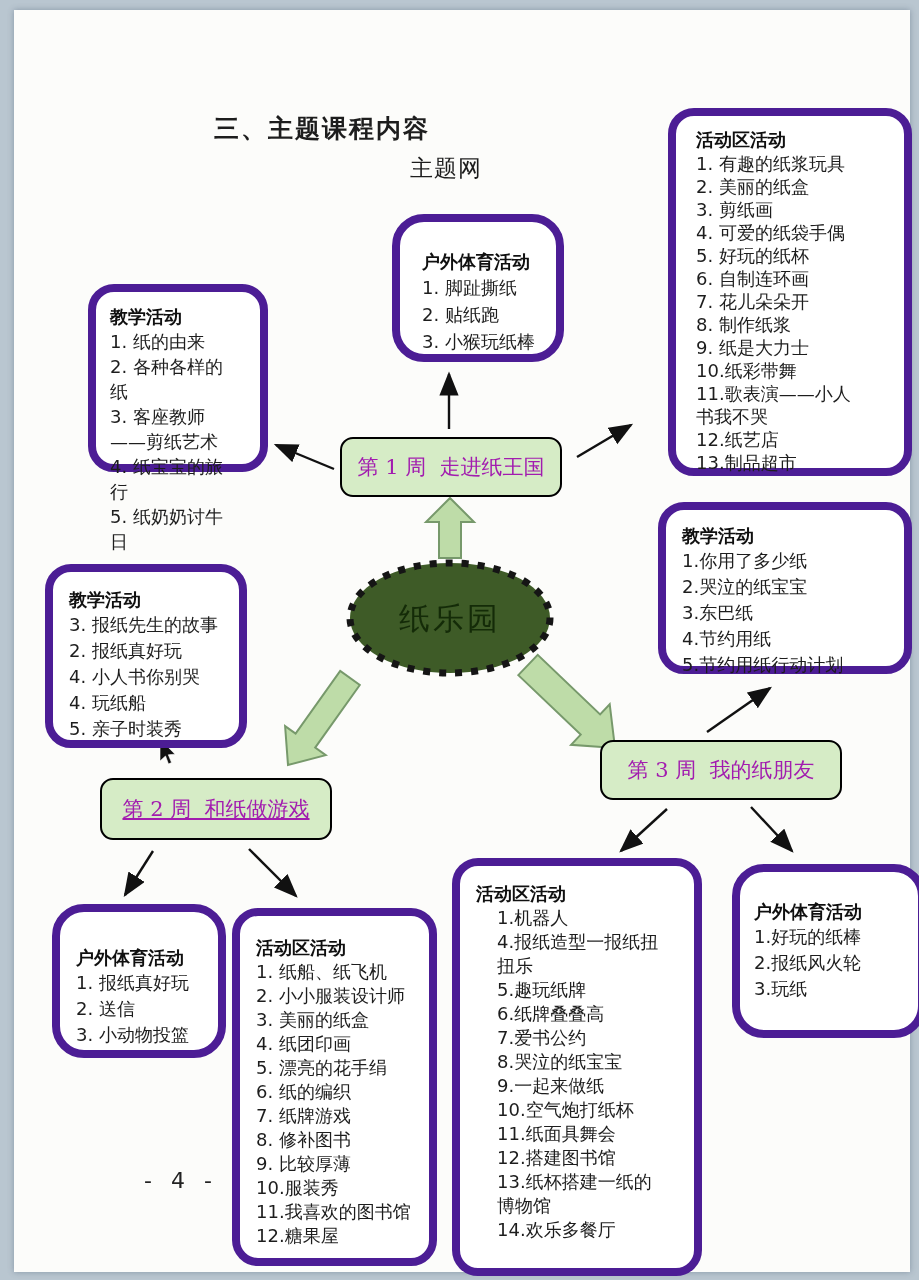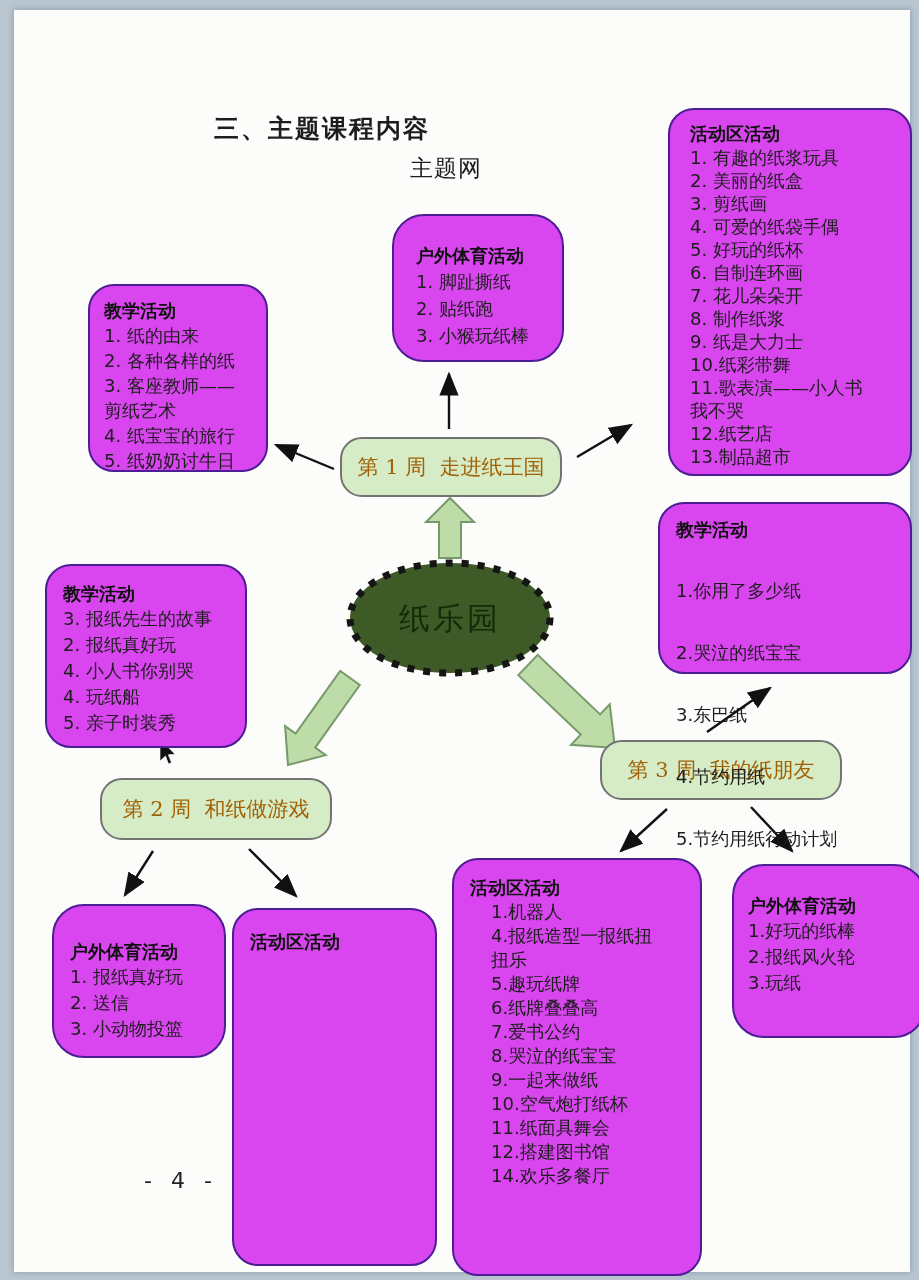--- a/index.html
+++ b/index.html
@@ -20,55 +20,55 @@
   .doc-subtitle{
     left:410px;top:153px;font-size:23px;color:#1d1d1d;letter-spacing:1px;font-weight:500;
   }
   .page-number{
     left:126px;top:1168px;width:110px;text-align:center;
     font-size:22px;color:#222;letter-spacing:6px;
   }
   svg.overlay{position:absolute;left:0;top:0;z-index:1;}
   .node{
     position:absolute;z-index:2;box-sizing:border-box;
-    background:#d946ef;border:2px solid #4c1d95;color:#1d1d1d;
+    background:#ffffff;border:8px solid #4c1d95;color:#1d1d1d;
   }
   .node .title{font-weight:700;font-size:18px;line-height:24px;color:#101010;}
   .node .li{font-size:18px;}
   .r26{border-radius:26px;}
   .r44{border-radius:32px;margin-left:24px;}
   
   .top-right   {left:668px;top:108px;width:244px;height:368px;padding:12px 42px 0 20px;}
   .top-right   .li{line-height:23px;}
   .top-center  {left:368px;top:214px;width:172px;height:148px;padding:28px 10px 0 22px;}
   .top-center  .li{line-height:27px;}
   .left-top    {left:88px; top:284px;width:180px;height:188px;padding:13px 22px 0 14px;}
   .left-top    .li{line-height:25px;}
   .left-mid    {left:45px; top:564px;width:202px;height:184px;padding:16px 14px 0 16px;}
   .left-mid    .li{line-height:26px;}
   .right-mid   {left:658px;top:502px;width:254px;height:172px;padding:14px 16px 0 16px;}
-  .right-mid   .li{line-height:26px;margin-top:36px;}
+  .right-mid   .li{line-height:26px;}
   .bottom-left {left:28px; top:904px;width:174px;height:154px;padding:34px 10px 0 16px;}
   .bottom-left .li{line-height:26px;}
   .bottom-mid-left {left:232px;top:908px;width:205px;height:358px;padding:20px 12px 0 16px;}
   .bottom-mid-left .li{line-height:24px;}
   .bottom-mid-right{left:452px;top:858px;width:250px;height:418px;padding:16px 30px 0 16px;}
   .bottom-mid-right .li{line-height:24px;margin-left:21px;}
   .bottom-right{left:708px;top:864px;width:194px;height:174px;padding:28px 8px 0 14px;}
   .bottom-right .li{line-height:26px;}
   
   .week{
     position:absolute;z-index:2;box-sizing:border-box;
-    background:#d6ecc6;border:2px solid #737373;border-radius:22px;
+    background:#d6ecc6;border:2px solid #000000;border-radius:13px;
     display:flex;align-items:center;justify-content:center;
-    font-family:"DejaVu Serif",serif;font-size:21px;color:#a16207;
+    font-family:"DejaVu Serif",serif;font-size:21px;color:#a21caf;
     white-space:pre;
   }
   .week1{left:340px;top:437px;width:222px;height:60px;}
-  .week2{left:100px;top:778px;width:232px;height:62px;}
+  .week2{left:100px;top:778px;width:232px;height:62px;text-decoration:underline;}
   .week3{left:600px;top:740px;width:242px;height:60px;}
   .center-label{
     left:350px;top:598px;width:200px;z-index:3;text-align:center;
     font-family:"DejaVu Serif",serif;font-size:31px;letter-spacing:3px;
     color:#142b08;font-weight:500;
   }
 </style>
 </head>
 <body>
 
@@ -177,35 +177,50 @@
   <div class="title">户外体育活动</div>
   <div class="list">
       <div class="li">1. 报纸真好玩</div>
       <div class="li">2. 送信</div>
       <div class="li">3. 小动物投篮</div>
     </div>
 </div>
 
 <div class="node r26 bottom-mid-left">
   <div class="title">活动区活动</div>
+  <div class="list">
+      <div class="li">1. 纸船、纸飞机</div>
+      <div class="li">2. 小小服装设计师</div>
+      <div class="li">3. 美丽的纸盒</div>
+      <div class="li">4. 纸团印画</div>
+      <div class="li">5. 漂亮的花手绢</div>
+      <div class="li">6. 纸的编织</div>
+      <div class="li">7. 纸牌游戏</div>
+      <div class="li">8. 修补图书</div>
+      <div class="li">9. 比较厚薄</div>
+      <div class="li">10.服装秀</div>
+      <div class="li">11.我喜欢的图书馆</div>
+      <div class="li">12.糖果屋</div>
+    </div>
 </div>
 
 <div class="node r26 bottom-mid-right">
   <div class="title">活动区活动</div>
   <div class="list">
       <div class="li">1.机器人</div>
       <div class="li">4.报纸造型一报纸扭扭乐</div>
       <div class="li">5.趣玩纸牌</div>
       <div class="li">6.纸牌叠叠高</div>
       <div class="li">7.爱书公约</div>
       <div class="li">8.哭泣的纸宝宝</div>
       <div class="li">9.一起来做纸</div>
       <div class="li">10.空气炮打纸杯</div>
       <div class="li">11.纸面具舞会</div>
       <div class="li">12.搭建图书馆</div>
+      <div class="li">13.纸杯搭建一纸的博物馆</div>
       <div class="li">14.欢乐多餐厅</div>
     </div>
 </div>
 
 <div class="node r44 bottom-right">
   <div class="title">户外体育活动</div>
   <div class="list">
       <div class="li">1.好玩的纸棒</div>
       <div class="li">2.报纸风火轮</div>
       <div class="li">3.玩纸</div>

